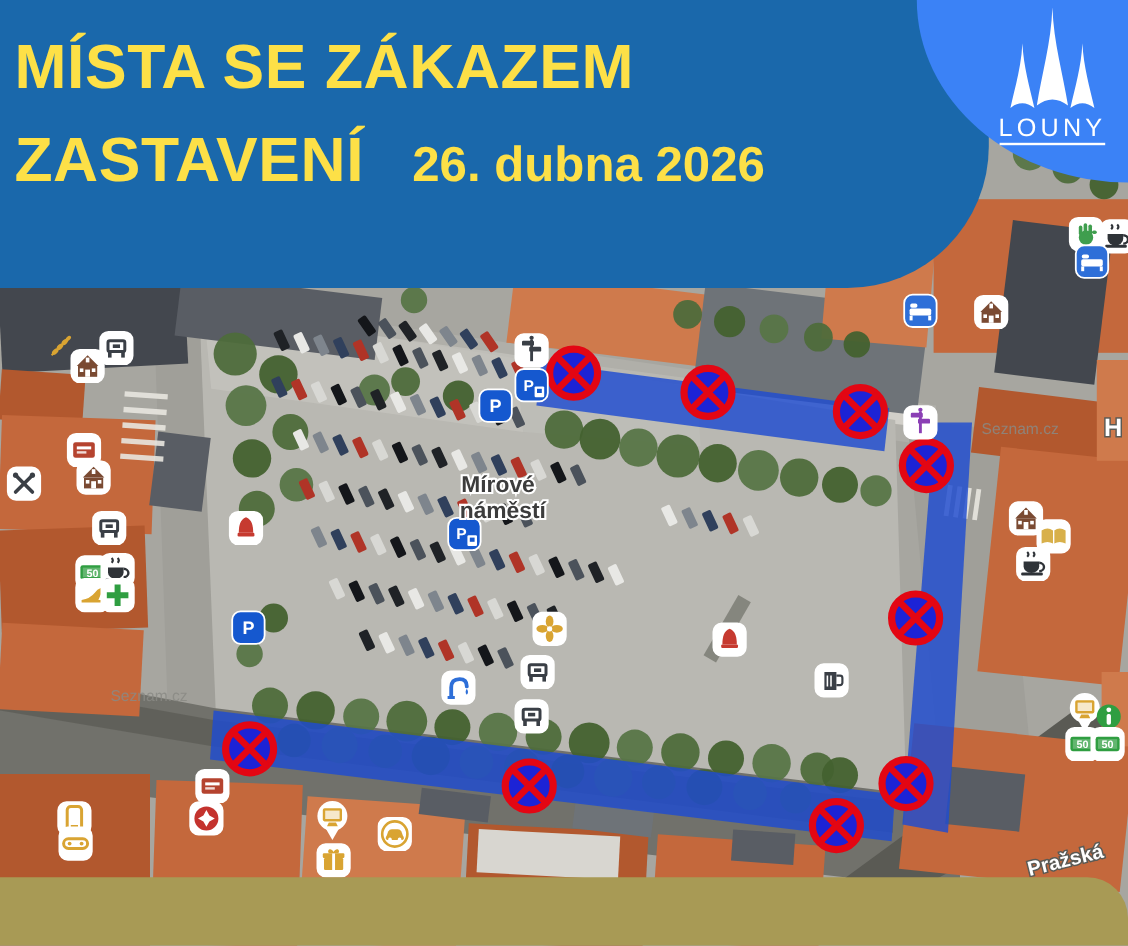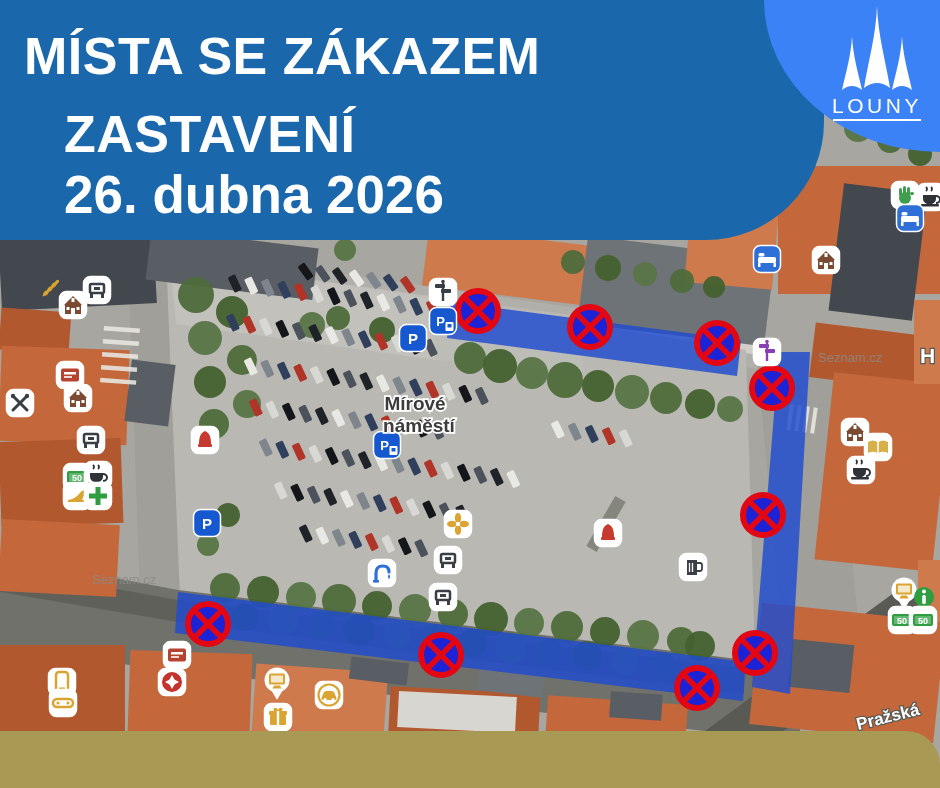--- a/index.html
+++ b/index.html
@@ -1,25 +1,25 @@
 <!DOCTYPE html>
 <html><head>
 <meta charset="utf-8">
 <style>
   html,body{margin:0;padding:0;}
   body{width:940px;height:788px;position:relative;overflow:hidden;
        font-family:"Liberation Sans",sans-serif;background:#a7a6a0;}
   #map-svg{position:absolute;left:0;top:0;width:940px;height:788px;display:block;}
   .banner{position:absolute;left:0;top:0;width:824px;height:240px;
           background:#1a68ab;border-bottom-right-radius:118px;z-index:3;}
-  .banner-inner{position:absolute;left:24px;top:30px;color:#ffffff;}
+  .banner-inner{position:absolute;left:12px;top:30px;color:#fde047;}
   .t1{font-size:52px;font-weight:bold;letter-spacing:.5px;line-height:1.0;white-space:nowrap;}
-  .t2-row{margin-top:22px;display:flex;align-items:baseline;white-space:nowrap;flex-direction:column;}
+  .t2-row{margin-top:22px;display:flex;align-items:baseline;white-space:nowrap;}
   .t2{font-size:52px;font-weight:bold;letter-spacing:.5px;}
-  .tdate{font-size:53px;font-weight:bold;margin-left:40px;}
+  .tdate{font-size:41px;font-weight:bold;margin-left:40px;}
   .gold-corner{position:absolute;left:764px;top:0;width:176px;height:152px;
                background:#3b82f6;border-bottom-left-radius:100% 100%;z-index:4;}
   .footer-bar{position:absolute;left:0;bottom:0;width:940px;height:57px;
               background:#a89a55;border-top-right-radius:34px;z-index:3;}
   .sq-label{font-size:19px;font-weight:600;fill:#3c3c3c;stroke:#ffffff;stroke-width:3.5px;
             paint-order:stroke;text-anchor:middle;font-family:"Liberation Sans",sans-serif;}
   .street-label{font-weight:bold;fill:#fff;stroke:#5a5a55;stroke-width:2.5px;paint-order:stroke;
                 font-family:"Liberation Sans",sans-serif;}
   .watermark{font-size:13px;fill:#8a8a85;opacity:.85;font-family:"Liberation Sans",sans-serif;}
 </style>

